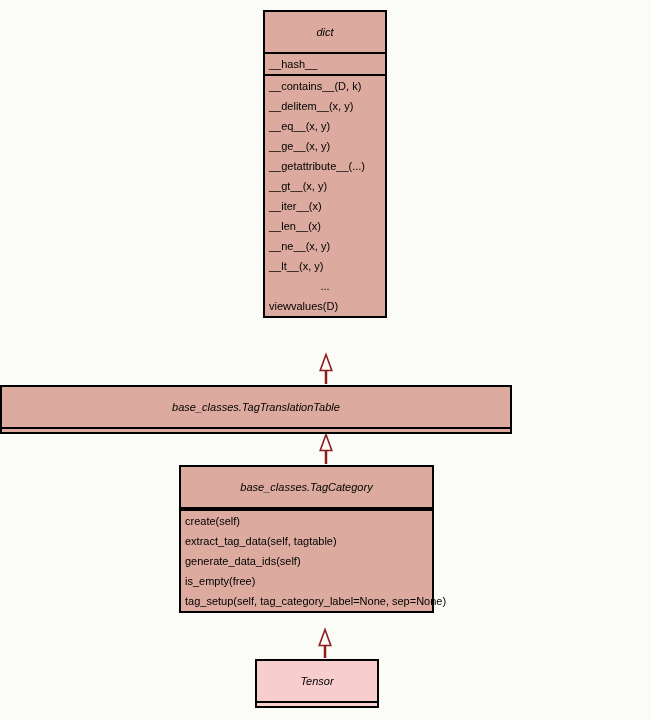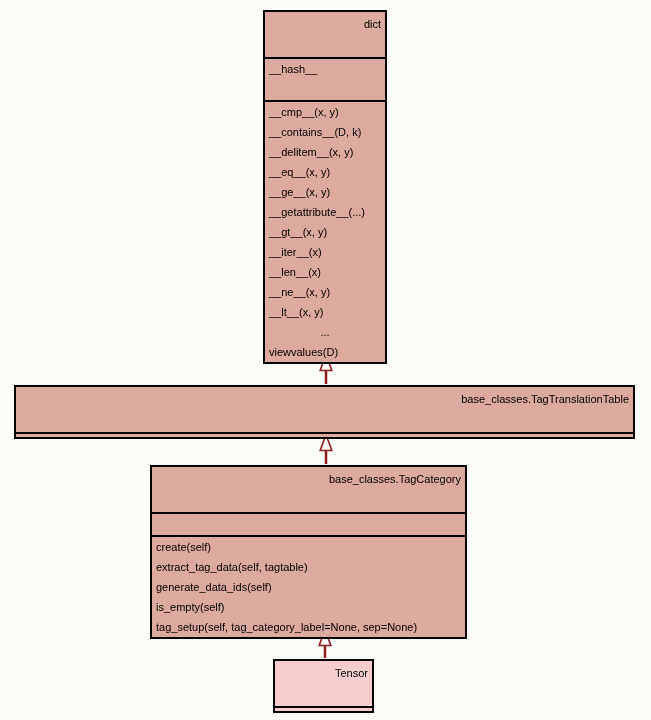--- a/index.html
+++ b/index.html
@@ -27,26 +27,27 @@
   }
   .uml-class {
     position: absolute;
     background: var(--class-fill, #dcaa9e);
     border: 2px solid var(--border, #000);
     font-size: 11px;
     line-height: 1;
   }
   .uml-class.tensor { background: var(--tensor-fill, #f8cdce); }
   .uml-class .title {
-    text-align: right;
+    text-align: center;
     line-height: 16px;
-    padding: 4px 4px;
+    padding: 12px 4px;
     white-space: nowrap;
+    font-style: italic;
   }
-  .compartment { border-top: 2px solid var(--border, #000); margin-top: 21px; }
+  .compartment { border-top: 2px solid var(--border, #000); }
   .compartment.empty { height: 5px; }
   .row {
     line-height: 20px;
     padding: 0 4px;
     white-space: nowrap;
     text-align: left;
   }
   .row.slim { line-height: 19px; }
   .row.center { text-align: center; }
 </style>
@@ -67,50 +68,49 @@
     <polygon points="325,629.5 319.2,645.5 330.8,645.5"></polygon>
   </g>
 </svg>
 
 <div class="uml-class" style="left:263px; top:10px; width:124px;">
   <div class="title">dict</div>
   <div class="compartment">
     <div class="row">__hash__</div>
   </div>
   <div class="compartment">
-    <div class="row">__cmp__(x, y)</div>
     <div class="row">__contains__(D, k)</div>
     <div class="row">__delitem__(x, y)</div>
     <div class="row">__eq__(x, y)</div>
     <div class="row">__ge__(x, y)</div>
     <div class="row">__getattribute__(...)</div>
     <div class="row">__gt__(x, y)</div>
     <div class="row">__iter__(x)</div>
     <div class="row">__len__(x)</div>
     <div class="row">__ne__(x, y)</div>
     <div class="row">__lt__(x, y)</div>
     <div class="row center">...</div>
     <div class="row">viewvalues(D)</div>
   </div>
 </div>
 
-<div class="uml-class" style="left:14px; top:385px; width:621px;">
+<div class="uml-class" style="left:0; top:385px; width:512px;">
   <div class="title">base_classes.TagTranslationTable</div>
   <div class="compartment empty"></div>
 </div>
 
-<div class="uml-class" style="left:150px; top:465px; width:317px;">
+<div class="uml-class" style="left:179px; top:465px; width:255px;">
   <div class="title">base_classes.TagCategory</div>
   <div class="compartment">
   </div>
   <div class="compartment">
     <div class="row">create(self)</div>
     <div class="row">extract_tag_data(self, tagtable)</div>
     <div class="row">generate_data_ids(self)</div>
-    <div class="row">is_empty(self)</div>
+    <div class="row">is_empty(free)</div>
     <div class="row">tag_setup(self, tag_category_label=None, sep=None)</div>
   </div>
 </div>
 
-<div class="uml-class tensor" style="left:273px; top:659px; width:101px;">
+<div class="uml-class tensor" style="left:255px; top:659px; width:124px;">
   <div class="title">Tensor</div>
   <div class="compartment empty"></div>
 </div>
 
 </body></html>

